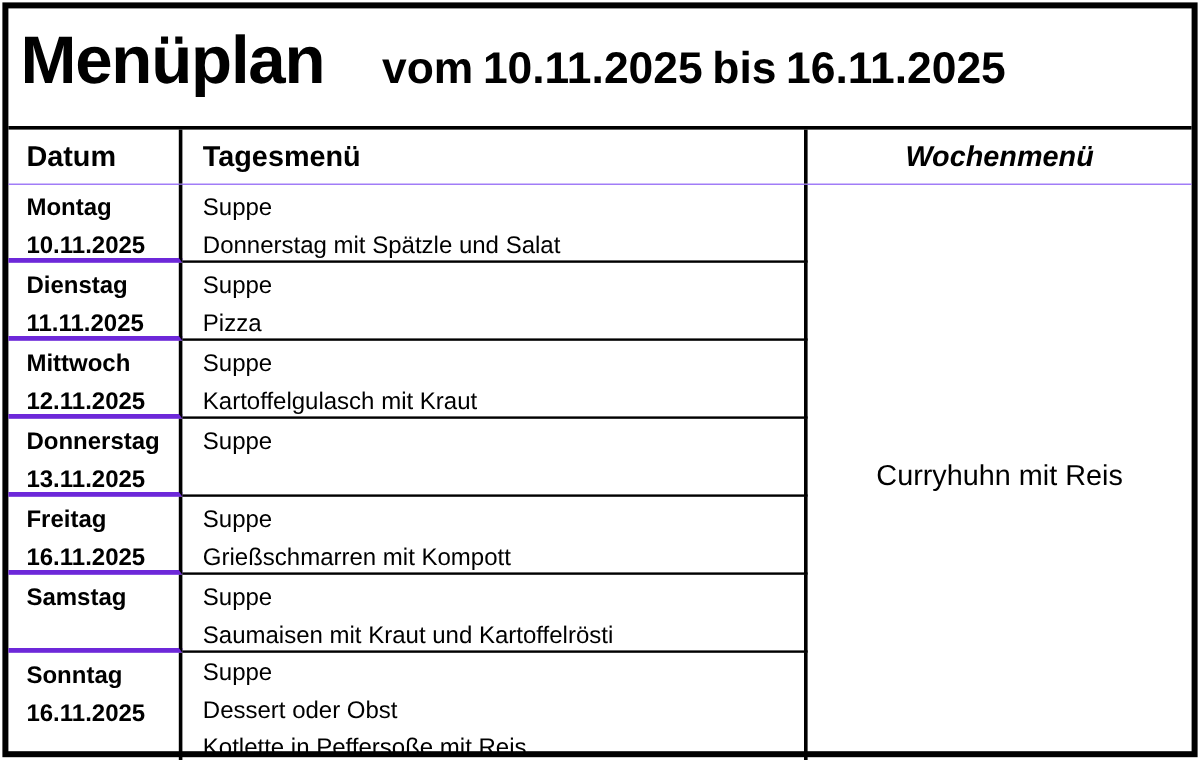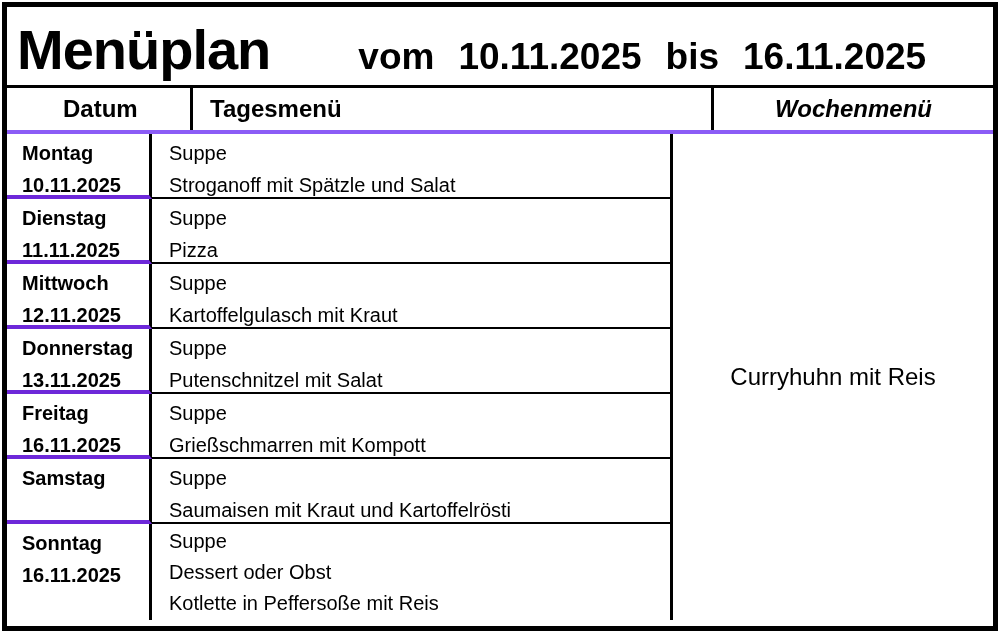--- a/index.html
+++ b/index.html
@@ -13,49 +13,48 @@
   }
   .sheet {
     position: absolute;
     left: 2px; top: 2px;
     width: 996px; height: 629px;
     border: 5px solid #000000;
     background: #ffffff;
   }
   
   .title-row {
-    height: 81px;
+    height: 101px;
     border-bottom: 3px solid #000000;
     display: flex;
     align-items: baseline;
     padding: 10px 0 0 10px;
     white-space: nowrap;
   }
   .doc-title {
     font-size: 56px;
     font-weight: bold;
     letter-spacing: -1px;
   }
   .date-range {
     display: flex;
     align-items: baseline;
-    gap: 24px;
-    margin-left: 88px;
+    gap: 8px;
+    margin-left: 48px;
     font-size: 37px;
     font-weight: bold;
   }
   
   .header-row {
     display: grid;
     grid-template-columns: 145px 521px 1fr;
     height: 46px;
-    border-bottom: 4px solid #8b5cf6;
+    border-bottom: 1px solid #8b5cf6;
     font-weight: bold;
     font-size: 24px;
-    padding-left: 41px;
   }
   .header-cell { display: flex; align-items: center; }
   .hc-datum  { padding-left: 15px; border-right: 3px solid #000000; }
   .hc-tages  { padding-left: 17px; border-right: 3px solid #000000; }
   .hc-wochen { justify-content: center; font-style: italic; }
   
   .body-grid {
     display: grid;
     grid-template-columns: 145px 521px 1fr;
     grid-template-rows: repeat(6, 65px) 1fr;
@@ -111,21 +110,21 @@
   </div>
 
   <div class="body-grid">
 
     <div class="day-cell" style="grid-row:1">
       <div>Montag</div>
       <div>10.11.2025</div>
     </div>
     <div class="menu-cell" style="grid-row:1">
       <div>Suppe</div>
-      <div>Stroganoff mit Spätzle und Salat</div>
+      <div>Donnerstag mit Spätzle und Salat</div>
     </div>
 
     <div class="day-cell" style="grid-row:2">
       <div>Dienstag</div>
       <div>11.11.2025</div>
     </div>
     <div class="menu-cell" style="grid-row:2">
       <div>Suppe</div>
       <div>Pizza</div>
     </div>
@@ -138,21 +137,20 @@
       <div>Suppe</div>
       <div>Kartoffelgulasch mit Kraut</div>
     </div>
 
     <div class="day-cell" style="grid-row:4">
       <div>Donnerstag</div>
       <div>13.11.2025</div>
     </div>
     <div class="menu-cell" style="grid-row:4">
       <div>Suppe</div>
-      <div>Putenschnitzel mit Salat</div>
     </div>
 
     <div class="day-cell" style="grid-row:5">
       <div>Freitag</div>
       <div>16.11.2025</div>
     </div>
     <div class="menu-cell" style="grid-row:5">
       <div>Suppe</div>
       <div>Grießschmarren mit Kompott</div>
     </div>

